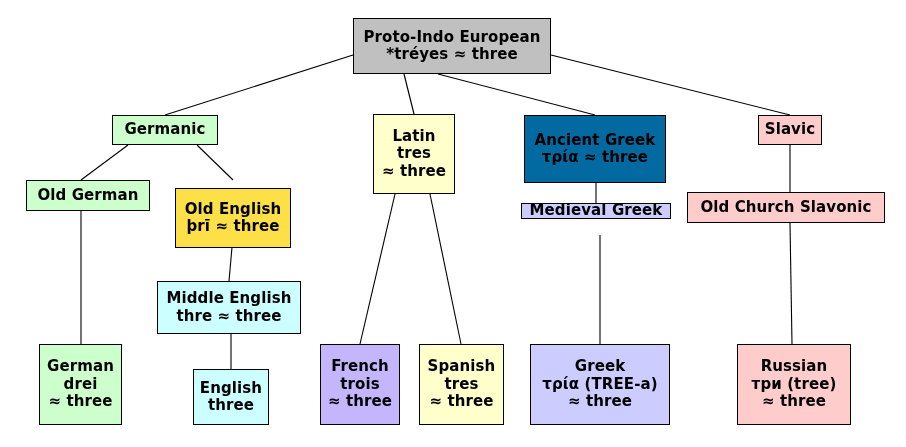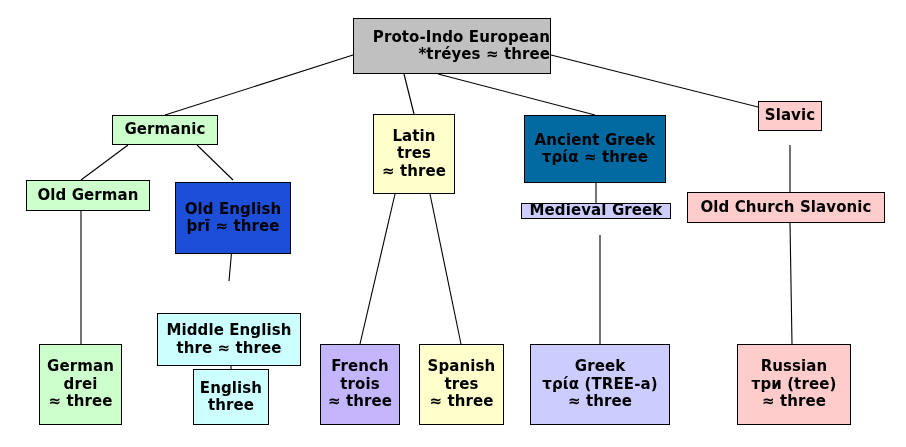--- a/index.html
+++ b/index.html
@@ -66,53 +66,53 @@
       <line x1="233" y1="236" x2="229" y2="281"></line>
       <line x1="231" y1="334" x2="231" y2="369"></line>
       <line x1="395" y1="194" x2="360" y2="344"></line>
       <line x1="430" y1="194" x2="461" y2="344"></line>
       <line x1="596" y1="170" x2="596" y2="203"></line>
       <line x1="600" y1="235" x2="600" y2="344"></line>
       <line x1="790" y1="145" x2="790" y2="192"></line>
       <line x1="790" y1="223" x2="792" y2="344"></line>
     </svg>
   <div id="nodes-layer">
-      <div class="node" style="left: 353px; top: 18px; width: 198px; height: 56px; background: rgb(192, 192, 192); font-size: 15px; align-items: flex-end;">
+      <div class="node" style="left: 353px; top: 18px; width: 198px; height: 56px; background: rgb(192, 192, 192); font-size: 15px;">
         <span class="line">Proto-Indo European</span>
         <span class="line">*tréyes ≈ three</span>
       </div>
       <div class="node" style="left: 112px; top: 115px; width: 106px; height: 30px; background: rgb(204, 255, 204); font-size: 15px;">
         <span class="line">Germanic</span>
       </div>
       <div class="node" style="left: 373px; top: 114px; width: 82px; height: 80px; background: rgb(255, 255, 204); font-size: 15px;">
         <span class="line">Latin</span>
         <span class="line">tres</span>
         <span class="line">≈ three</span>
       </div>
       <div class="node" style="left: 524px; top: 115px; width: 142px; height: 68px; background: #0369a1; font-size: 15px;">
         <span class="line">Ancient Greek</span>
         <span class="line">τρία ≈ three</span>
       </div>
-      <div class="node" style="left: 758px; top: 101px; width: 64px; height: 30px; background: rgb(255, 204, 204); font-size: 15px;">
+      <div class="node" style="left: 758px; top: 115px; width: 64px; height: 30px; background: rgb(255, 204, 204); font-size: 15px;">
         <span class="line">Slavic</span>
       </div>
       <div class="node" style="left: 19px; top: 180px; width: 124px; height: 31px; background: rgb(204, 255, 204); font-size: 15px; margin-left: 7px;">
         <span class="line">Old German</span>
       </div>
-      <div class="node" style="left: 175px; top: 182px; width: 116px; height: 72px; background: #1d4ed8; font-size: 15px;">
+      <div class="node" style="left: 175px; top: 188px; width: 116px; height: 60px; background: #fde047; font-size: 15px;">
         <span class="line">Old English</span>
         <span class="line">þrī ≈ three</span>
       </div>
       <div class="node" style="left: 521px; top: 203px; width: 150px; height: 16px; background: rgb(204, 204, 255); font-size: 15px;">
         <span class="line">Medieval Greek</span>
       </div>
       <div class="node" style="left: 687px; top: 192px; width: 198px; height: 31px; background: rgb(255, 204, 204); font-size: 15px;">
         <span class="line">Old Church Slavonic</span>
       </div>
-      <div class="node" style="left: 157px; top: 281px; width: 144px; height: 53px; background: rgb(204, 255, 255); font-size: 15px; margin-top: 32px;">
+      <div class="node" style="left: 157px; top: 281px; width: 144px; height: 53px; background: rgb(204, 255, 255); font-size: 15px;">
         <span class="line">Middle English</span>
         <span class="line">thre ≈ three</span>
       </div>
       <div class="node" style="left: 39px; top: 344px; width: 83px; height: 81px; background: rgb(204, 255, 204); font-size: 15px;">
         <span class="line">German</span>
         <span class="line">drei</span>
         <span class="line">≈ three</span>
       </div>
       <div class="node" style="left: 193px; top: 369px; width: 76px; height: 56px; background: rgb(204, 255, 255); font-size: 15px;">
         <span class="line">English</span>

